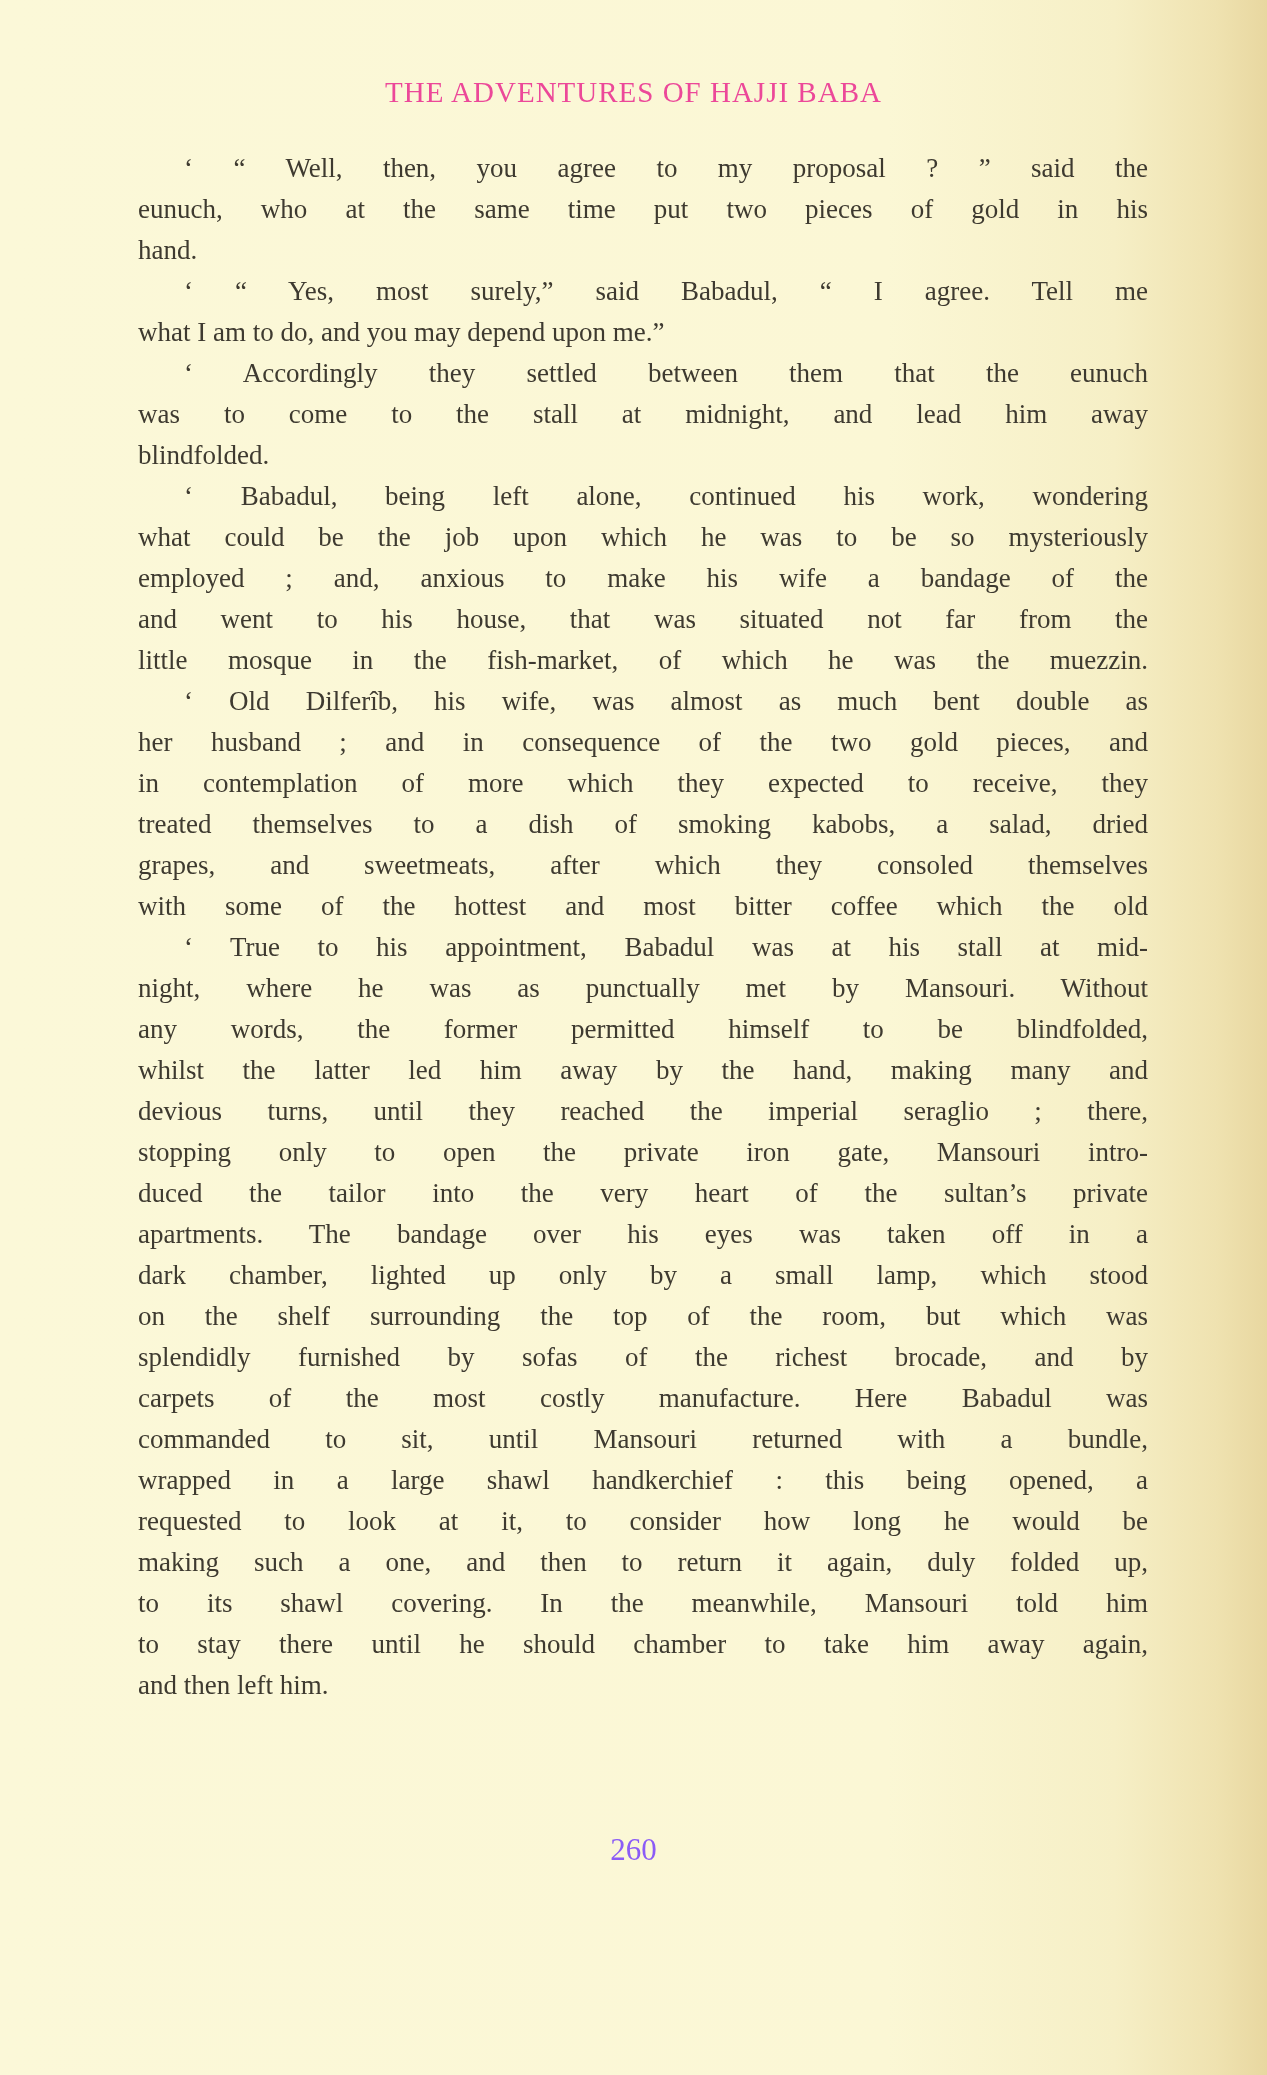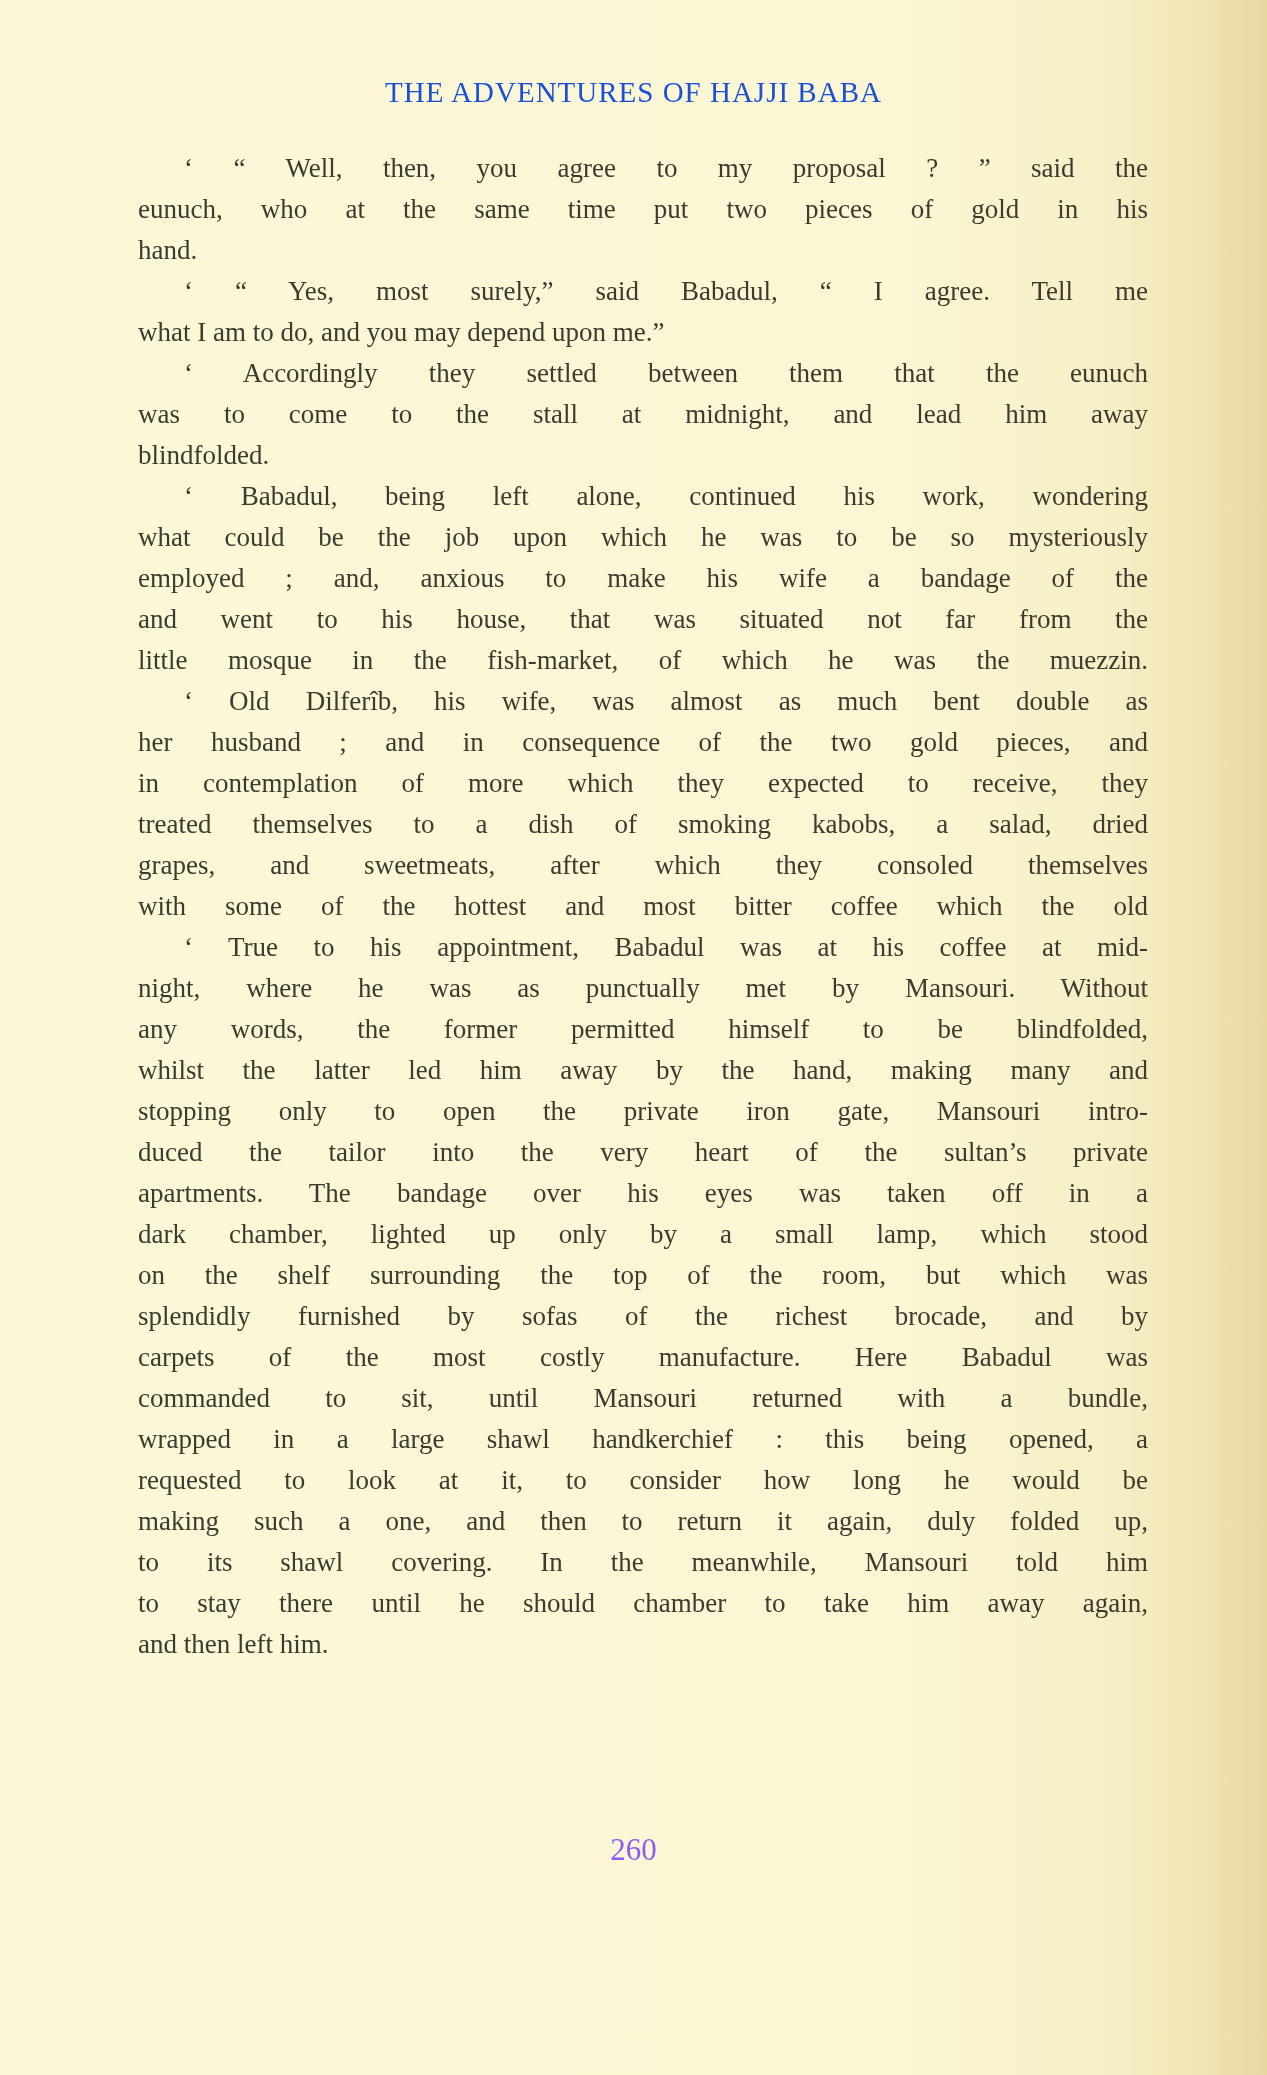--- a/index.html
+++ b/index.html
@@ -23,21 +23,21 @@
       height: 2075px;
     }
     .running-head {
       position: absolute;
       top: 76px;
       left: 0;
       width: 1267px;
       text-align: center;
       font-size: 29px;
       letter-spacing: 1px;
-      color: #1d4ed8;
+      color: #ec4899;
     }
     .body-text {
       position: absolute;
       left: 138px;
       top: 148px;
       width: 1010px;
     }
     .line {
       height: 41px;
       line-height: 41px;
@@ -134,30 +134,33 @@
         <span>treated themselves to a dish of smoking kabobs, a salad, dried</span>
       </div>
     <div class="line">
         <span>grapes, and sweetmeats, after which they consoled themselves</span>
       </div>
     <div class="line">
         <span>with some of the hottest and most bitter coffee which the old</span>
       </div>
 
     <div class="line indent">
-        <span>‘ True to his appointment, Babadul was at his coffee at mid-</span>
+        <span>‘ True to his appointment, Babadul was at his stall at mid-</span>
       </div>
     <div class="line">
         <span>night, where he was as punctually met by Mansouri. Without</span>
       </div>
     <div class="line">
         <span>any words, the former permitted himself to be blindfolded,</span>
       </div>
     <div class="line">
         <span>whilst the latter led him away by the hand, making many and</span>
+      </div>
+    <div class="line">
+        <span>devious turns, until they reached the imperial seraglio ; there,</span>
       </div>
     <div class="line">
         <span>stopping only to open the private iron gate, Mansouri intro-</span>
       </div>
     <div class="line">
         <span>duced the tailor into the very heart of the sultan’s private</span>
       </div>
     <div class="line">
         <span>apartments. The bandage over his eyes was taken off in a</span>
       </div>

